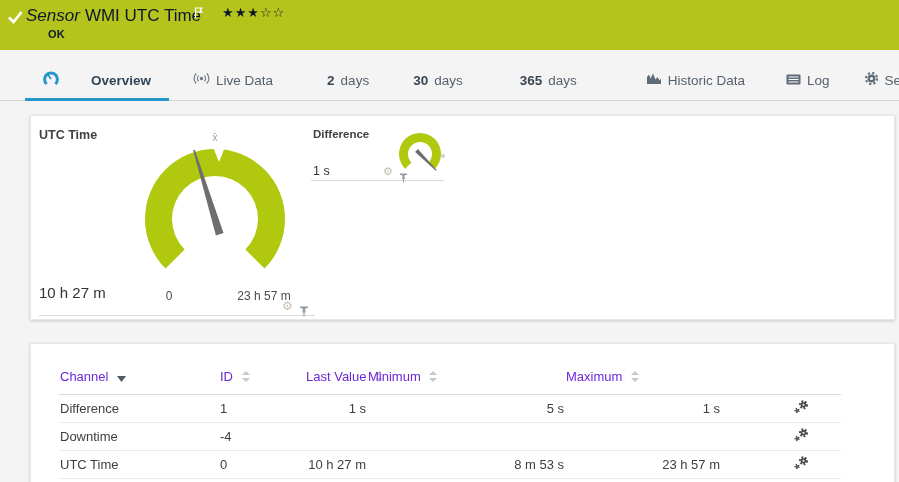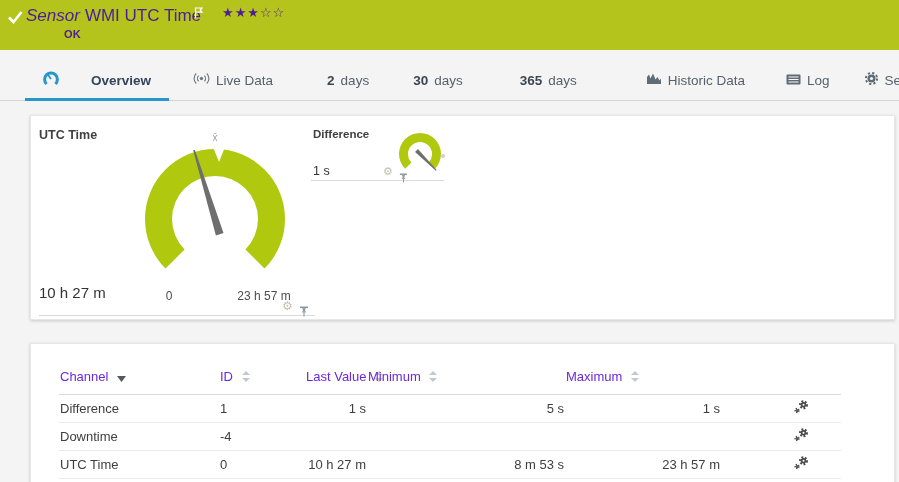--- a/index.html
+++ b/index.html
@@ -6,28 +6,28 @@
   html,body { margin:0; padding:0; }
   body {
     width:899px; height:482px; overflow:hidden; position:relative;
     background:#f4f4f5;
     font-family:"Liberation Sans", sans-serif;
     color:#3e3e3e;
   }
   
   .app-header {
     position:absolute; top:0; left:0; width:899px; height:50px;
-    background:#b5c31d; color:#4c1d95;
+    background:#b5c31d; color:#0f172a;
   }
   .hdr-check { position:absolute; left:8px; top:10px; }
   .hdr-titleline { position:absolute; left:26px; top:5px; font-size:17px; line-height:22px; white-space:nowrap; }
   .hdr-type { font-style:italic; margin-right:5px; }
   .hdr-flag { position:absolute; left:194px; top:5px; }
   .hdr-stars { position:absolute; left:222px; top:6px; font-size:13px; letter-spacing:1px; line-height:14px; }
-  .hdr-status { position:absolute; left:64px; top:28px; font-size:11px; font-weight:bold; letter-spacing:.3px; }
+  .hdr-status { position:absolute; left:48px; top:28px; font-size:11px; font-weight:bold; letter-spacing:.3px; }
 
   
   .tabbar {
     position:absolute; top:60px; left:0; width:899px; height:41px;
     border-bottom:1px solid #d4d4d4;
     display:flex; align-items:stretch; padding-left:25px;
     font-size:13.5px; color:#55616c; white-space:nowrap;
   }
   .tab {
     position:relative; display:flex; align-items:center; gap:6px;

